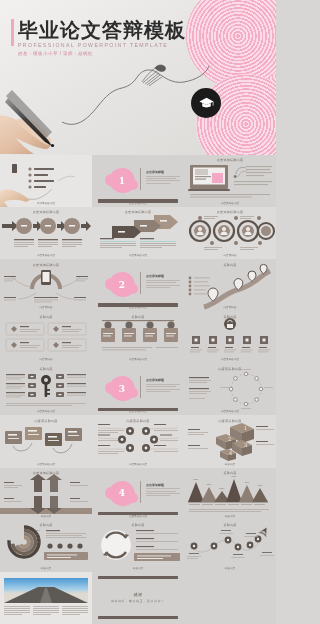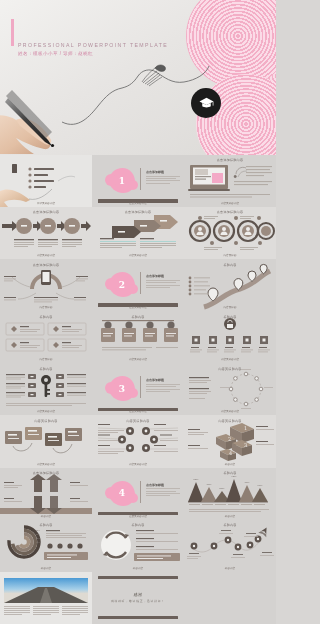--- a/index.html
+++ b/index.html
@@ -152,20 +152,21 @@
       <path d="M4 20 C 8 14, 12 10, 17 6 C 20 4, 23 4, 25 6"></path>
       <path d="M5 21 C 9 17, 14 13, 19 9"></path>
       <path d="M7 22 C 11 19, 16 15, 21 11"></path>
       <path d="M9 23 C 13 20, 17 17, 22 13"></path>
       <path d="M17 6 C 19 3, 23 2, 26 4 C 28 5, 28 8, 26 9 C 23 10, 20 9, 17 6Z" fill="#5b5b5b"></path>
       <path d="M11 24 C 15 21, 19 18, 24 15"></path>
     </g>
   </svg>
 
   <div class="title-bar"></div>
+  <div class="main-title">毕业论文答辩模板</div>
   <div class="sub-title">PROFESSIONAL POWERPOINT TEMPLATE</div>
   <div class="author-line">姓名：模板小小草  /  导师：赵晓红</div>
 
   <div class="cap-badge">
     <svg viewBox="0 0 24 24">
       <path d="M12 4 L22 9 L12 14 L2 9 Z" fill="#ffffff"></path>
       <path d="M6 11.2 V16 C 8.4 18, 15.6 18, 18 16 V11.2 L12 14.2 Z" fill="#ffffff"></path>
       <path d="M21.3 9.4 V15" stroke="#ffffff" stroke-width="1" fill="none"></path>
     </svg>
   </div>

